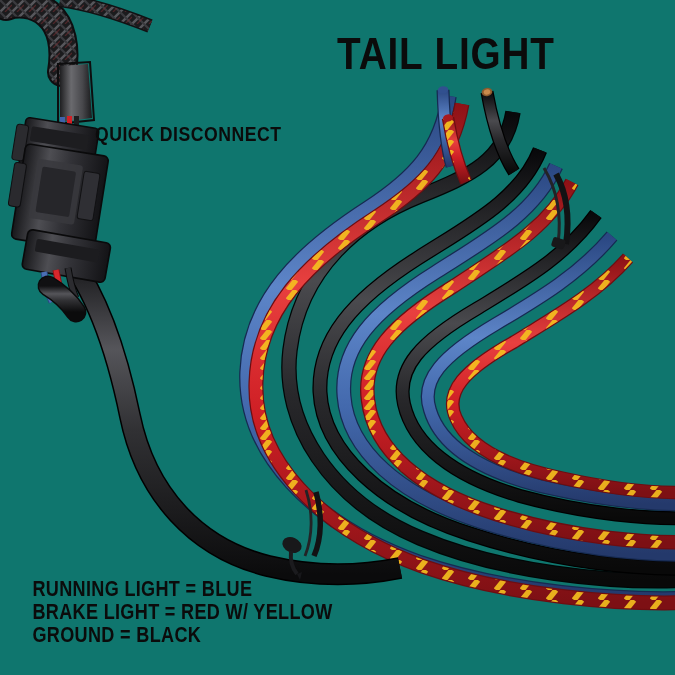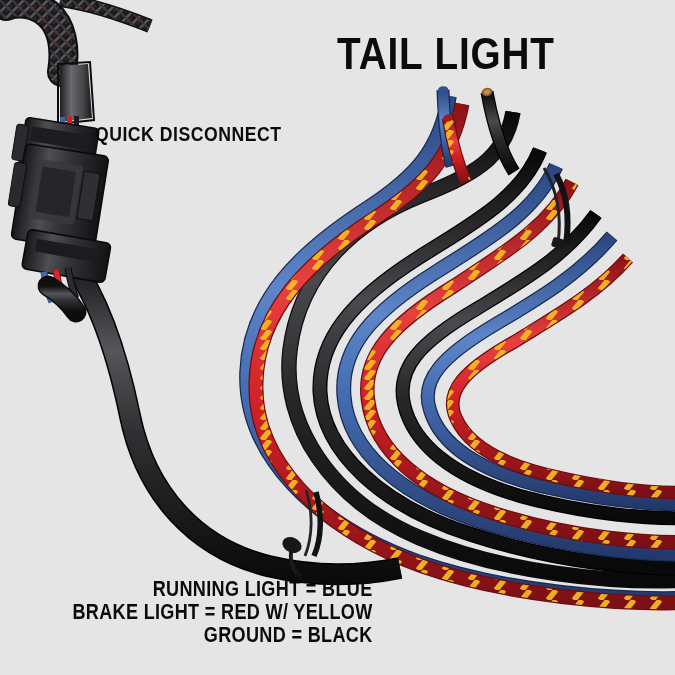--- a/index.html
+++ b/index.html
@@ -4,21 +4,21 @@
 <style>
   html, body {
     margin: 0;
     padding: 0;
     background: #ffffff;
   }
   #page {
     position: relative;
     width: 675px;
     height: 675px;
-    background: #e5e5e5;
+    background: #0f766e;
     overflow: hidden;
     font-family: "Liberation Sans", sans-serif;
     text-decoration: underline;
   }
   #harness-svg {
     position: absolute;
     left: 0;
     top: 0;
     width: 675px;
     height: 675px;
@@ -47,21 +47,21 @@
     font-size: 21px;
     transform-origin: left top;
     transform: scaleX(0.84);
     letter-spacing: 0.6px;
   }
   #legend {
     position: absolute;
     left: 0;
     top: 578px;
     width: 405px;
-    text-align: right;
+    text-align: left;
   }
   .legend-line {
     font-family: "Liberation Sans", sans-serif;
     font-weight: bold;
     font-size: 21.5px;
     color: #0b0b0b;
     line-height: 23px;
     letter-spacing: 0.4px;
     transform: scaleX(0.84);
     white-space: nowrap;

